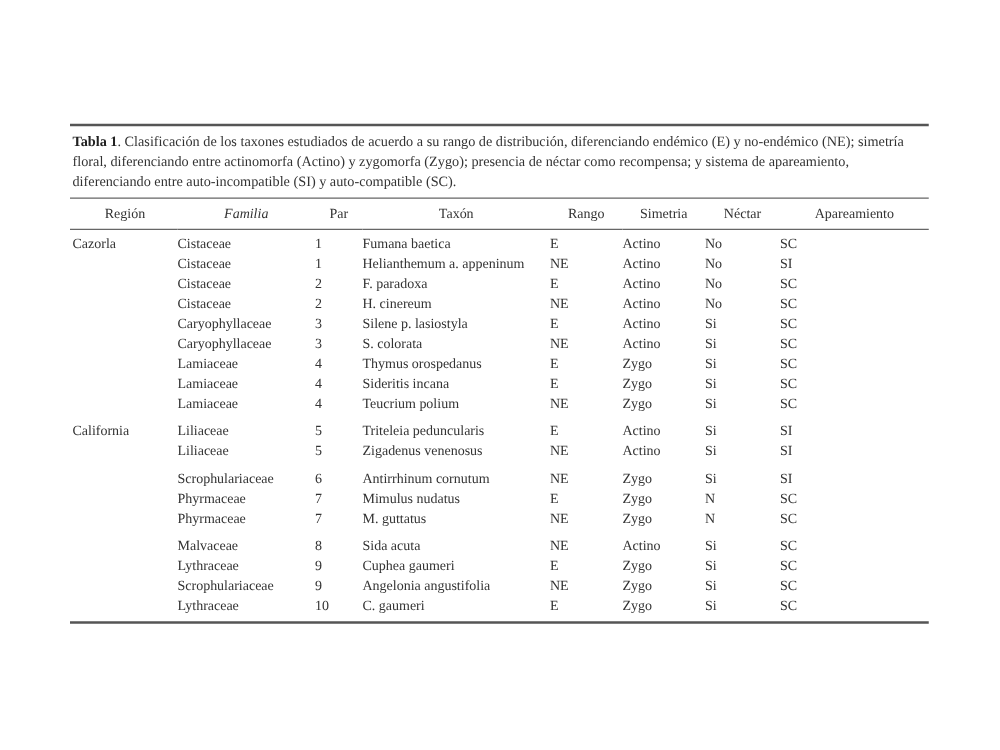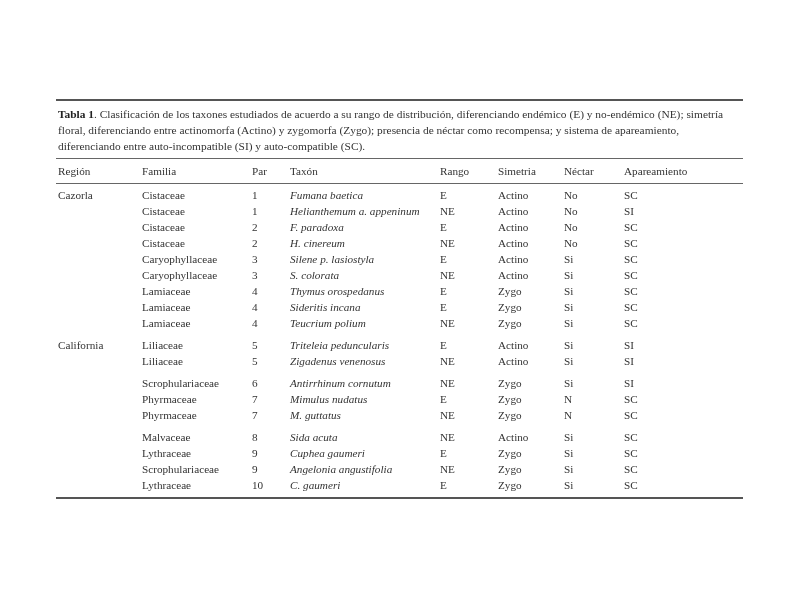--- a/index.html
+++ b/index.html
@@ -4,30 +4,30 @@
 <style>
   html, body { margin:0; padding:0; background:#ffffff; }
   body { width:800px; height:600px; position:relative; overflow:hidden;
          font-family:"Liberation Serif", "DejaVu Serif", serif; color:#333; }
   .doc { position:absolute; left:56px; top:99px; width:687px; }
   .rule { height:0; border-top:2px solid #555; }
   .rule.thin { border-top:1.5px solid #666; }
   .caption { font-size:11.4px; line-height:16px; padding:5px 2px 4px 2px; color:#333; }
   .caption b { font-weight:bold; color:#222; }
   table { border-collapse:collapse; width:100%; font-size:11.2px; color:#333; }
-  th { font-weight:normal; text-align:left; height:24px; padding:0; vertical-align:middle; }
+  th { font-weight:normal; text-align:center; height:24px; padding:0; vertical-align:middle; }
   td { padding:0; height:16px; line-height:16px; vertical-align:top; }
   .c-region { width:84px; padding-left:2px; }
-  .c-fam { width:110px; }
+  .c-fam { width:110px;font-style:italic; }
   .c-par { width:38px; }
   .c-tax { width:150px; }
   .c-ran { width:58px;margin-top:45px; }
   .c-sim { width:66px; }
   .c-nec { width:60px;margin-top:44px; }
-  td.tax { font-style:italic; }
+  td.tax { }
   tr.gap td { height:6px; }
   tr.gap-small td { height:7px; }
   thead tr { border-bottom:1.5px solid #666; }
 </style>
 </head>
 <body>
 
 <div class="doc">
   <div class="rule"></div>
   <div class="caption"><b>Tabla 1</b><span>. Clasificación de los taxones estudiados de acuerdo a su rango de distribución, diferenciando endémico (E) y no-endémico (NE); simetría floral, diferenciando entre actinomorfa (Actino) y zygomorfa (Zygo); presencia de néctar como recompensa; y sistema de apareamiento, diferenciando entre auto-incompatible (SI) y auto-compatible (SC).</span></div>

